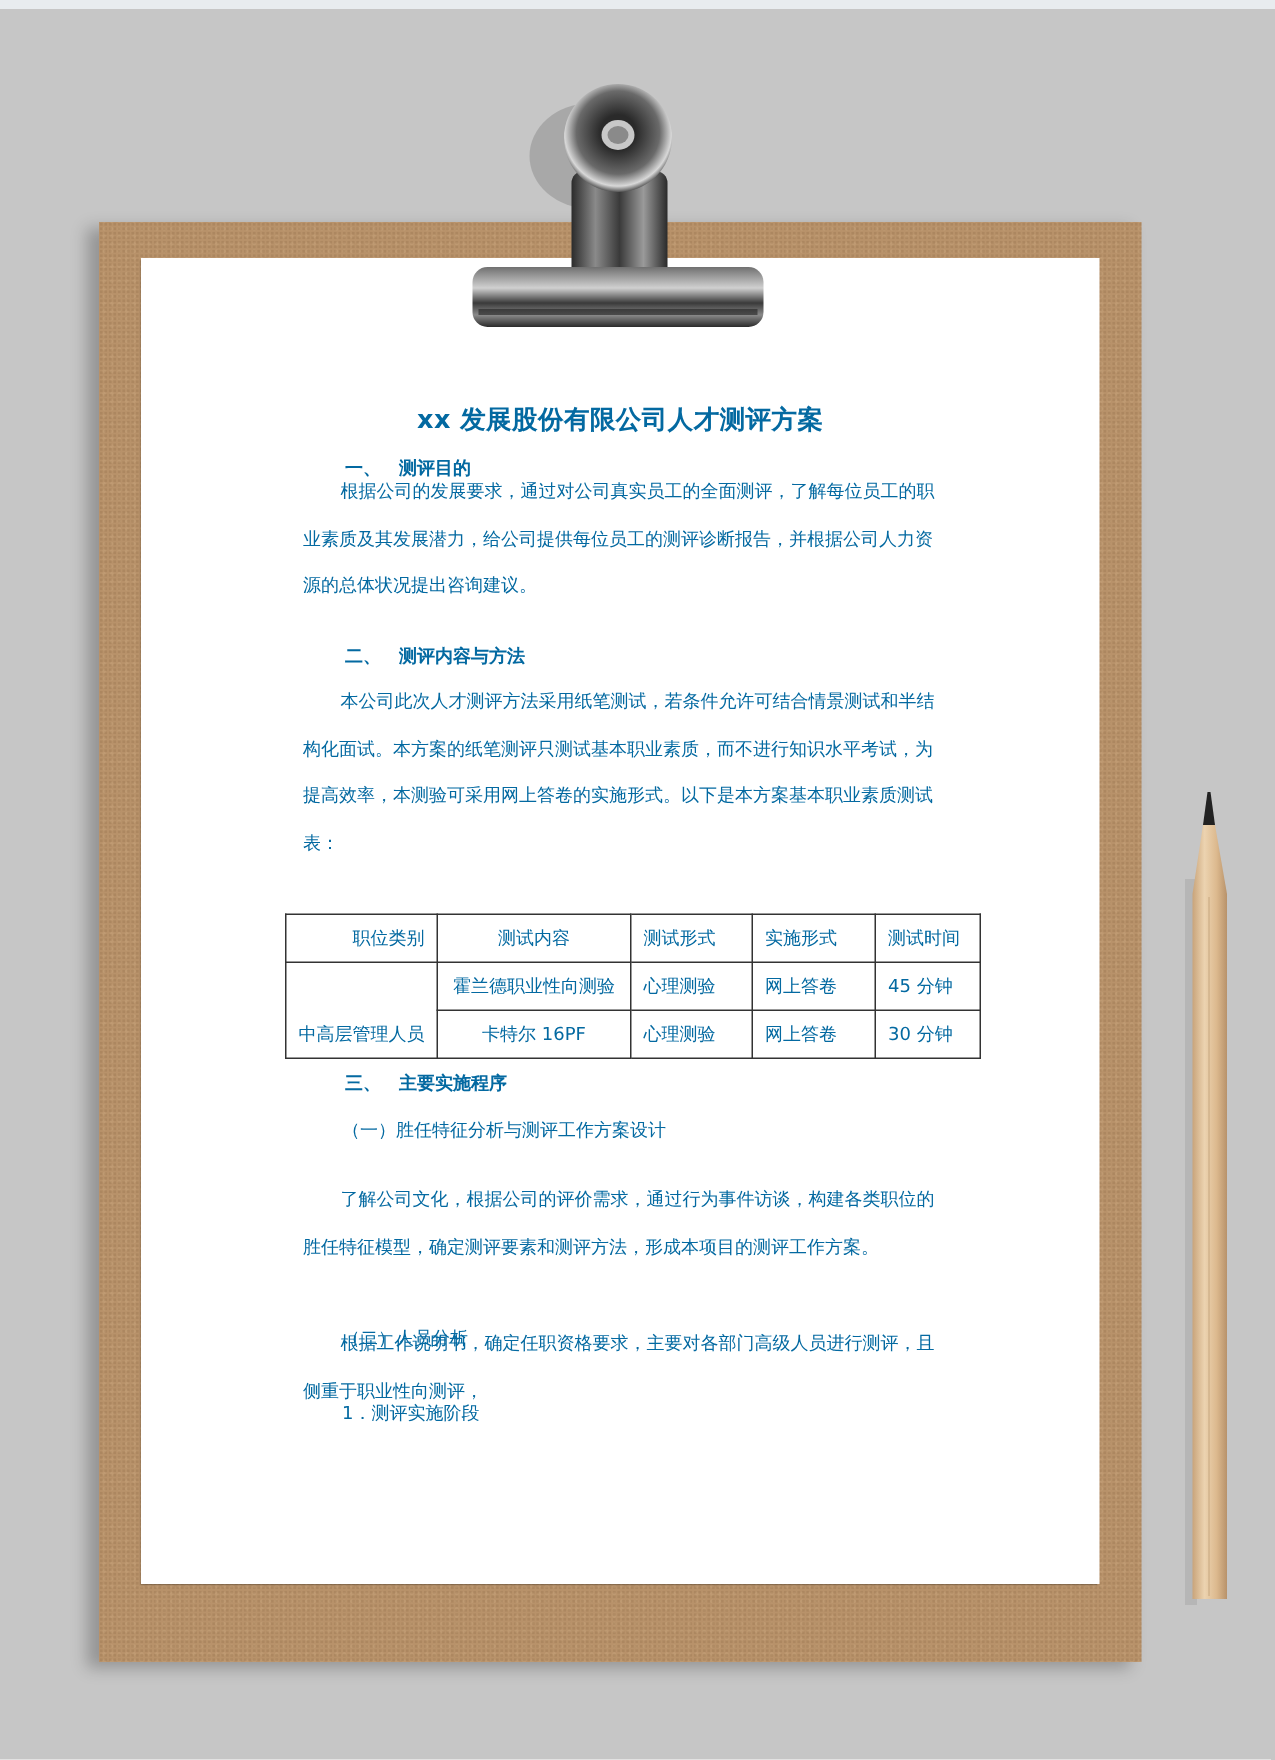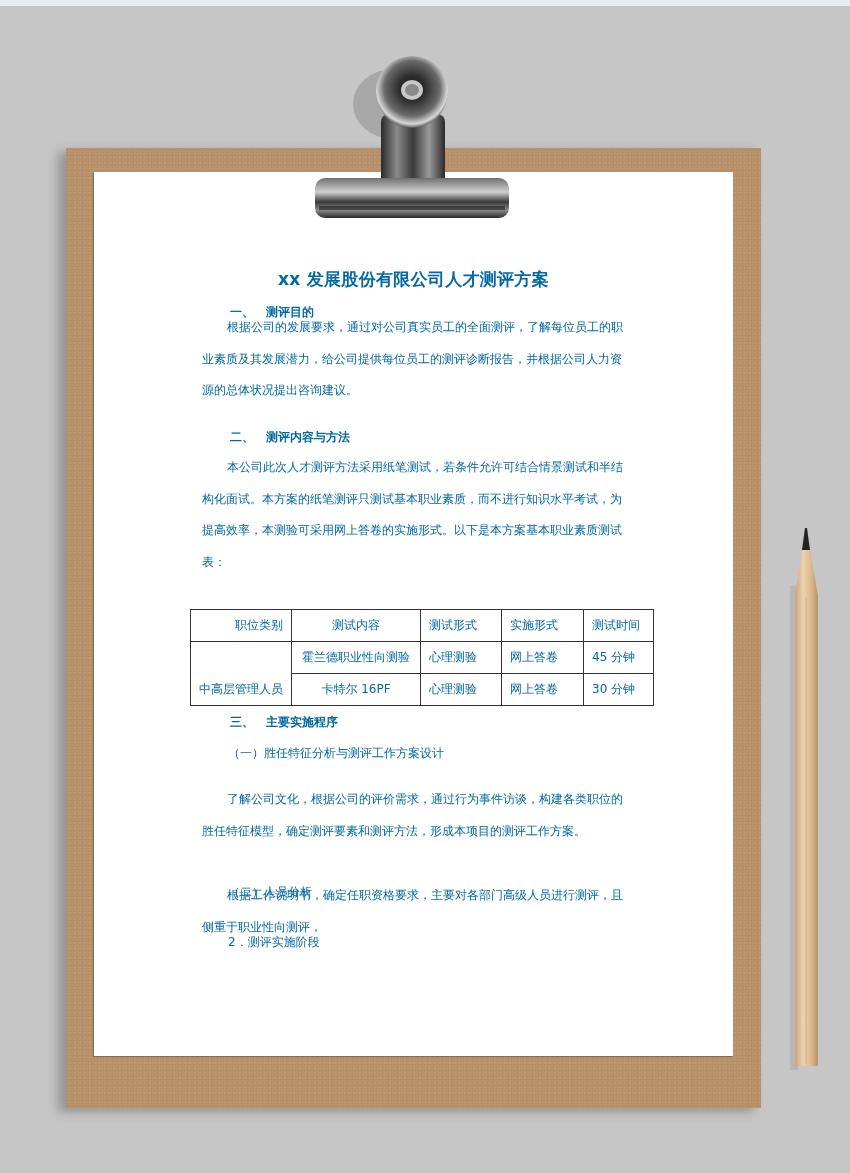--- a/index.html
+++ b/index.html
@@ -89,21 +89,21 @@
     </tbody>
       </table>
 
     <div class="h1" style="top:542px;">
       <span class="num">三、</span><span>主要实施程序</span>
     </div>
     <div class="sub" style="top:573px;">（一）胜任特征分析与测评工作方案设计</div>
     <div class="para" style="top:612px;">了解公司文化，根据公司的评价需求，通过行为事件访谈，构建各类职位的胜任特征模型，确定测评要素和测评方法，形成本项目的测评工作方案。</div>
     <div class="sub" style="top:668px;margin-top:44px;">（二）人员分析</div>
     <div class="para" style="top:691px;margin-top:17px;">根据工作说明书，确定任职资格要求，主要对各部门高级人员进行测评，且侧重于职业性向测评，</div>
-    <div class="sub" style="top:762px; left:134px;">2．测评实施阶段</div>
+    <div class="sub" style="top:762px; left:134px;">1．测评实施阶段</div>
   </div>
 </div>
 
 <svg class="clip" viewBox="0 0 198 176">
   <defs>
     <linearGradient id="metal" x1="0" y1="0" x2="1" y2="0">
       <stop offset="0" stop-color="#2b2b2b"></stop>
       <stop offset="0.25" stop-color="#8a8a8a"></stop>
       <stop offset="0.5" stop-color="#3a3a3a"></stop>
       <stop offset="0.75" stop-color="#9a9a9a"></stop>

